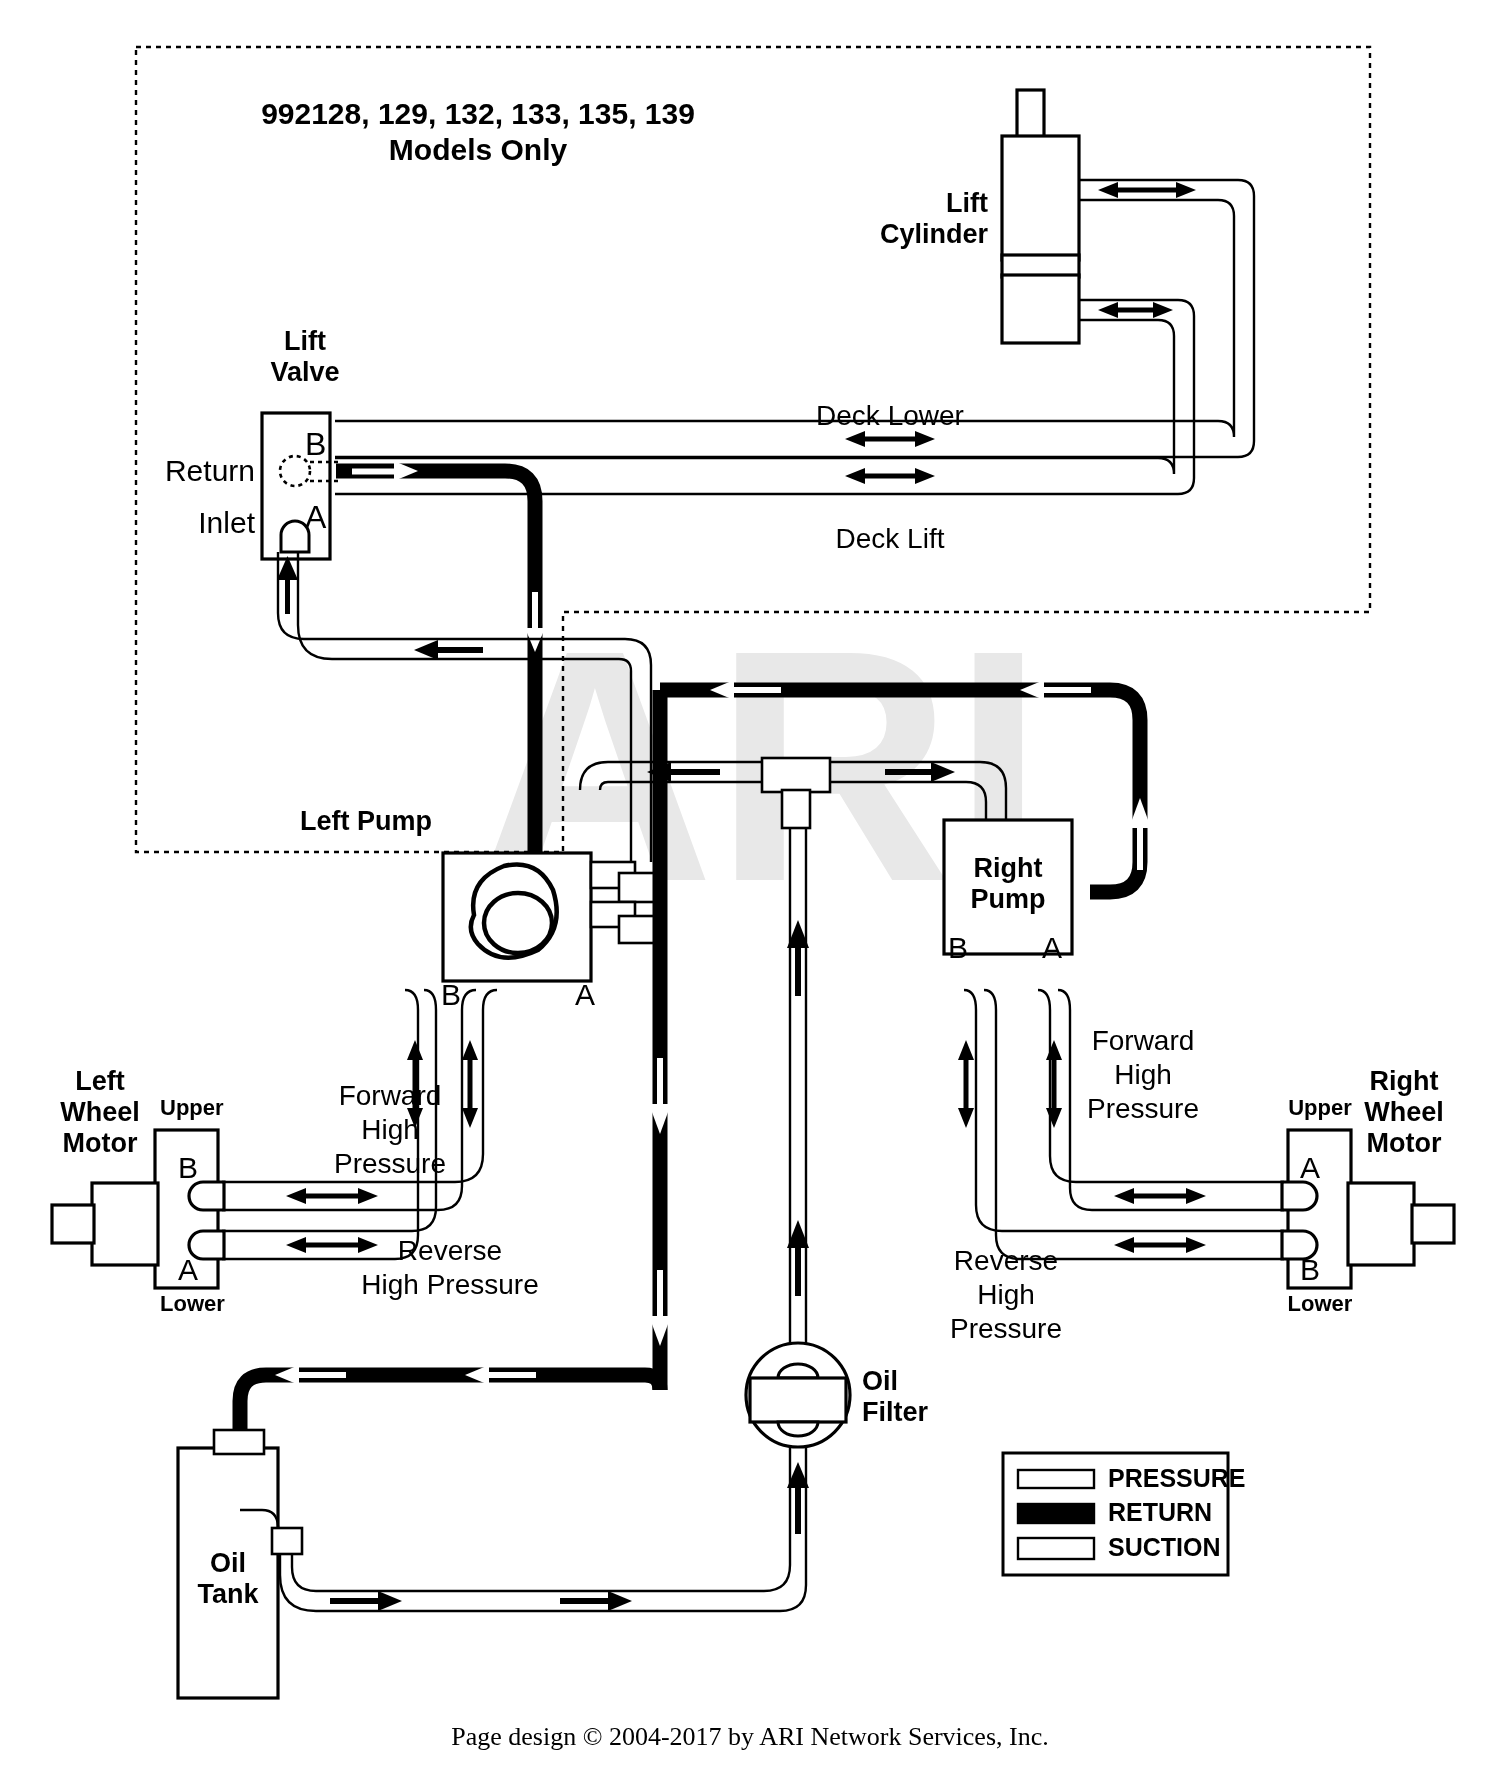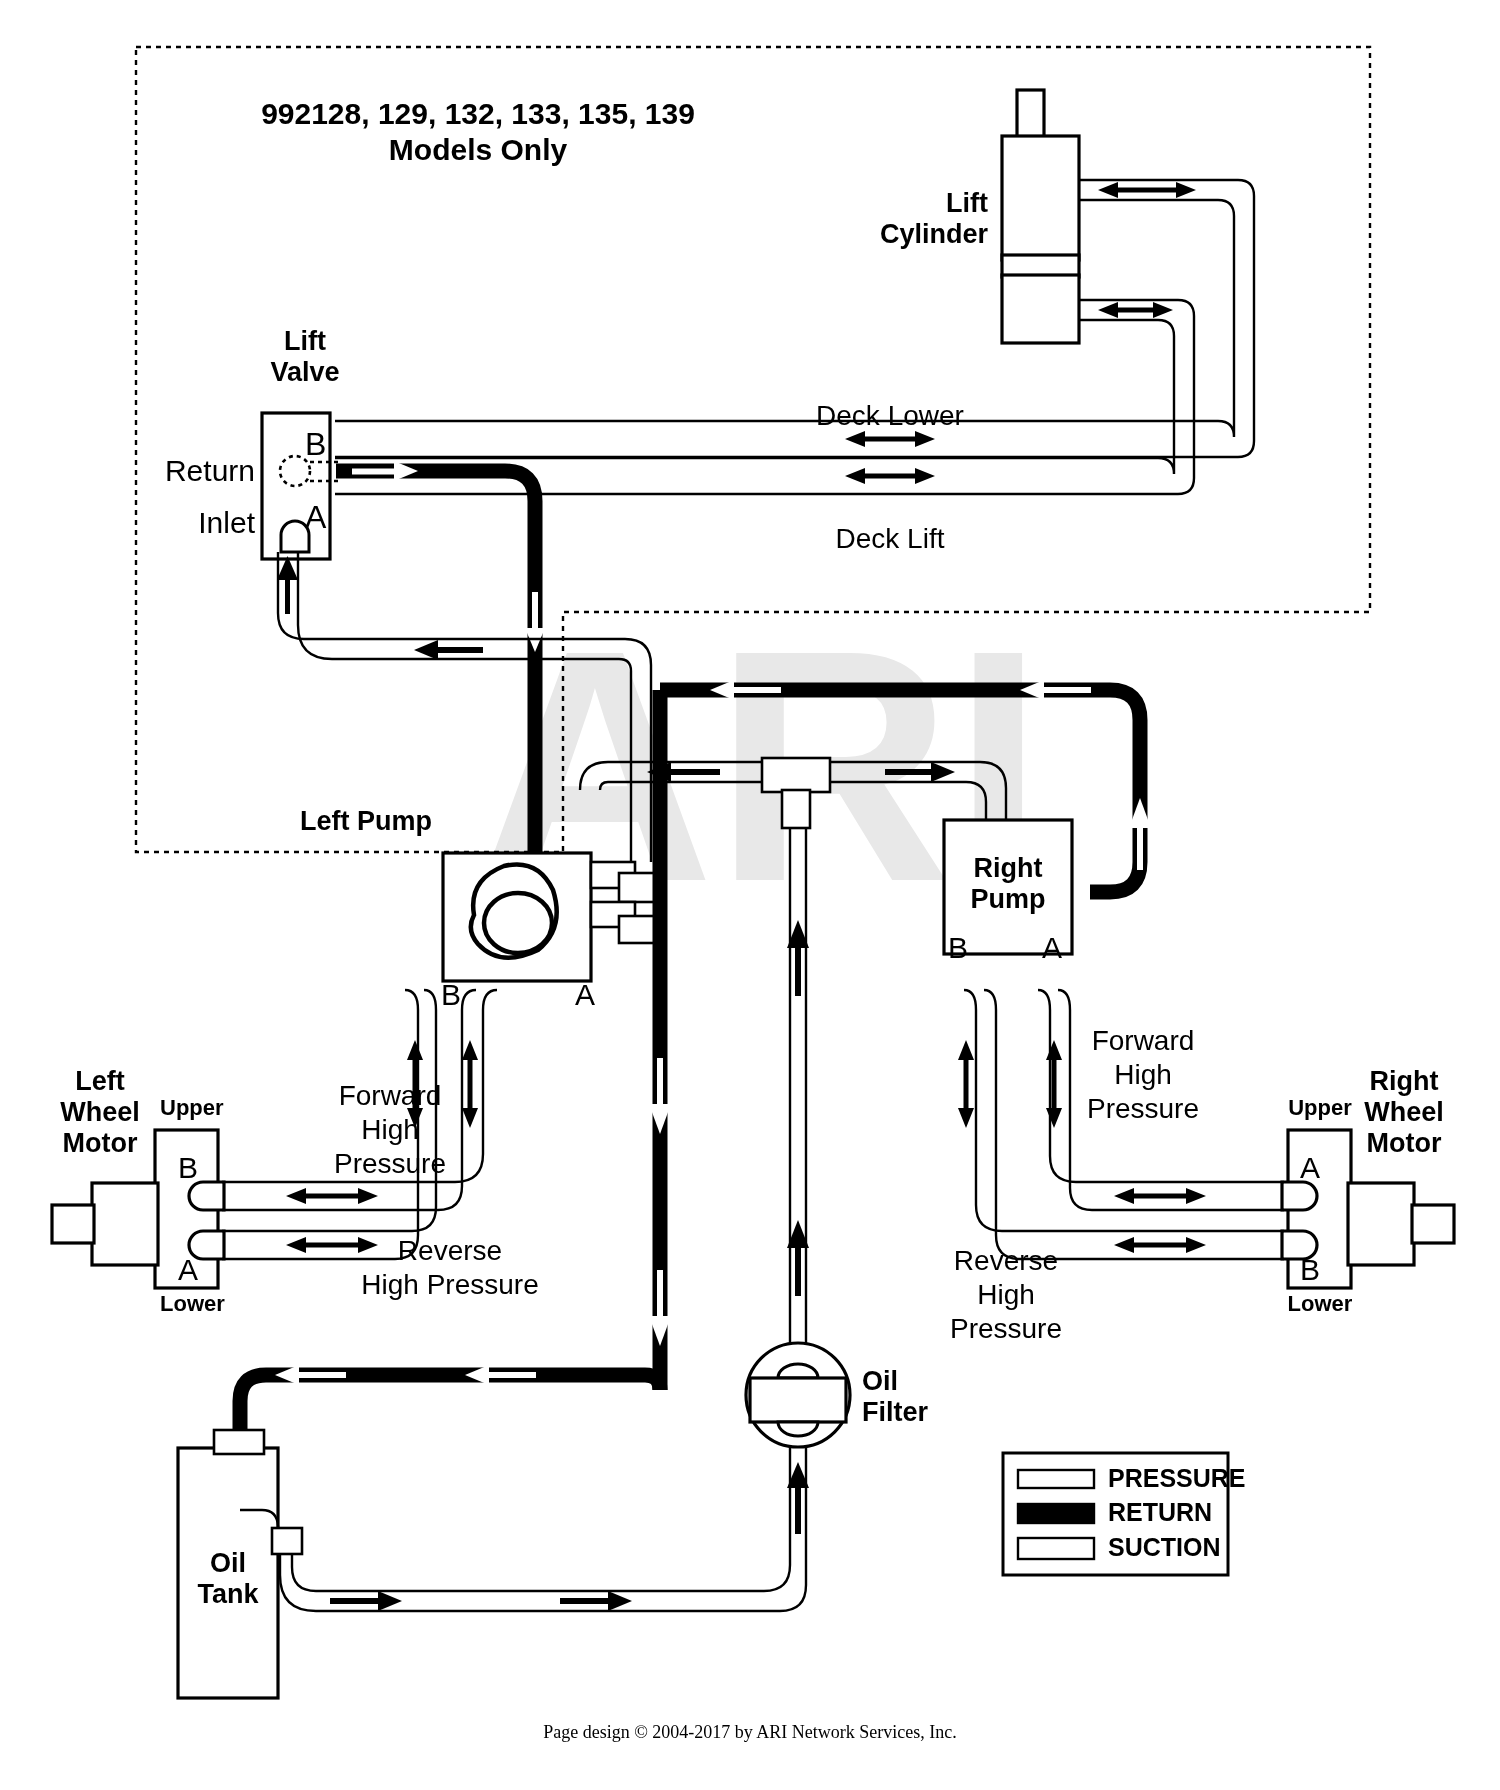--- a/index.html
+++ b/index.html
@@ -14,21 +14,21 @@
   .frame{fill:none;stroke:#000;stroke-width:2.4;stroke-dasharray:5 5;}
   .box{fill:#fff;stroke:#000;stroke-width:3.2;}
   .boxthin{fill:#fff;stroke:#000;stroke-width:2.6;}
   .pipe{fill:none;stroke:#000;stroke-width:2.4;}
   .ret{fill:none;stroke:#000;stroke-width:15;stroke-linecap:butt;}
   .arw{fill:#000;stroke:none;}
   .arwW{fill:#fff;stroke:none;}
   .legbox{fill:#fff;stroke:#000;stroke-width:3;}
   .swatchW{fill:#fff;stroke:#000;stroke-width:2.4;}
   .swatchB{fill:#000;stroke:#000;stroke-width:2.4;}
-  .footer{position:absolute;left:0;right:0;top:1722px;text-align:center;font-size:18px;color:#000;font-family:"Liberation Serif", serif;}
+  .footer{position:absolute;left:0;right:0;top:1722px;text-align:center;font-size:26px;color:#000;font-family:"Liberation Serif", serif;}
 </style>
 </head>
 <body>
 
 <div id="stage">
 
 <svg width="1500" height="1790" viewBox="0 0 1500 1790" xmlns="http://www.w3.org/2000/svg">
 
   <text class="wm" x="760" y="880" font-size="330" text-anchor="middle">ARI</text>
 

